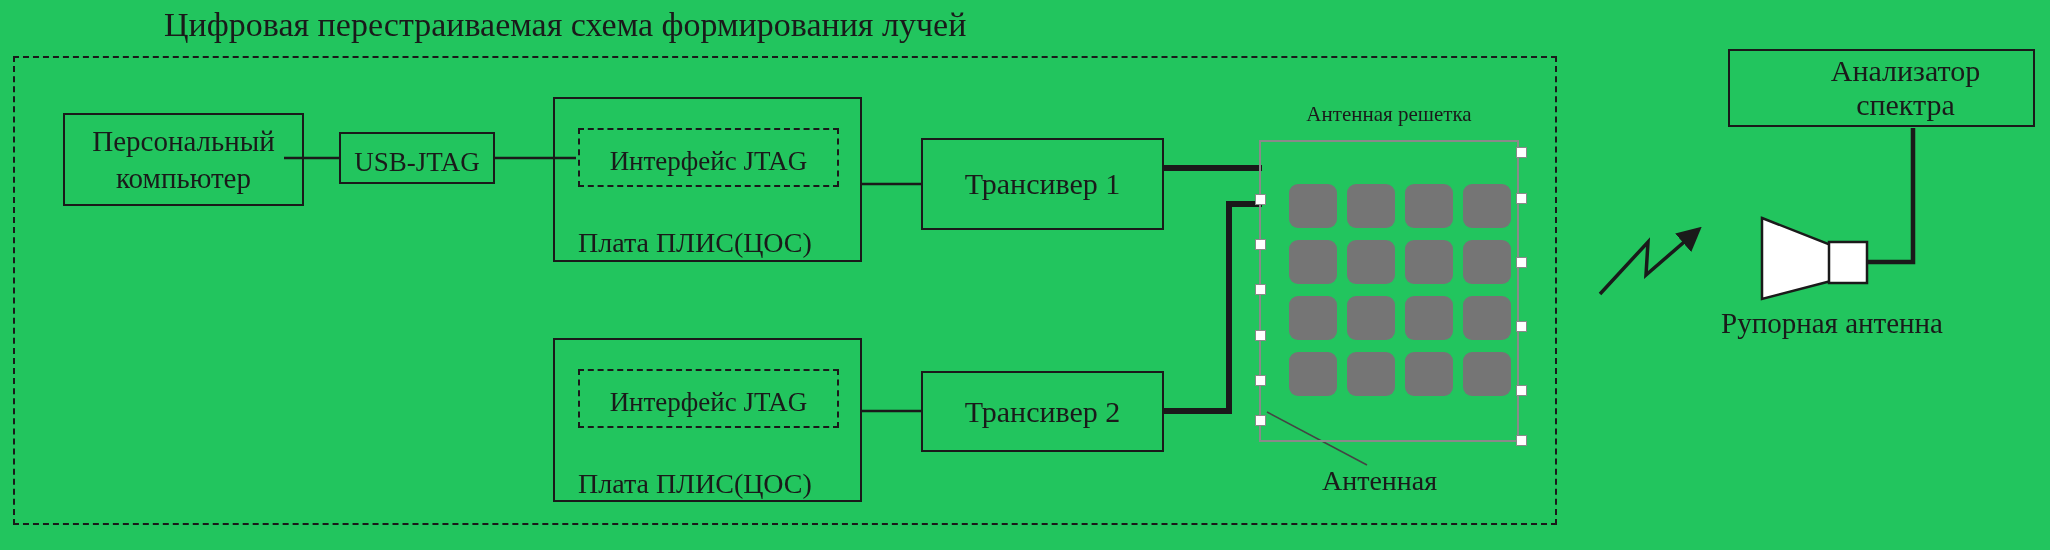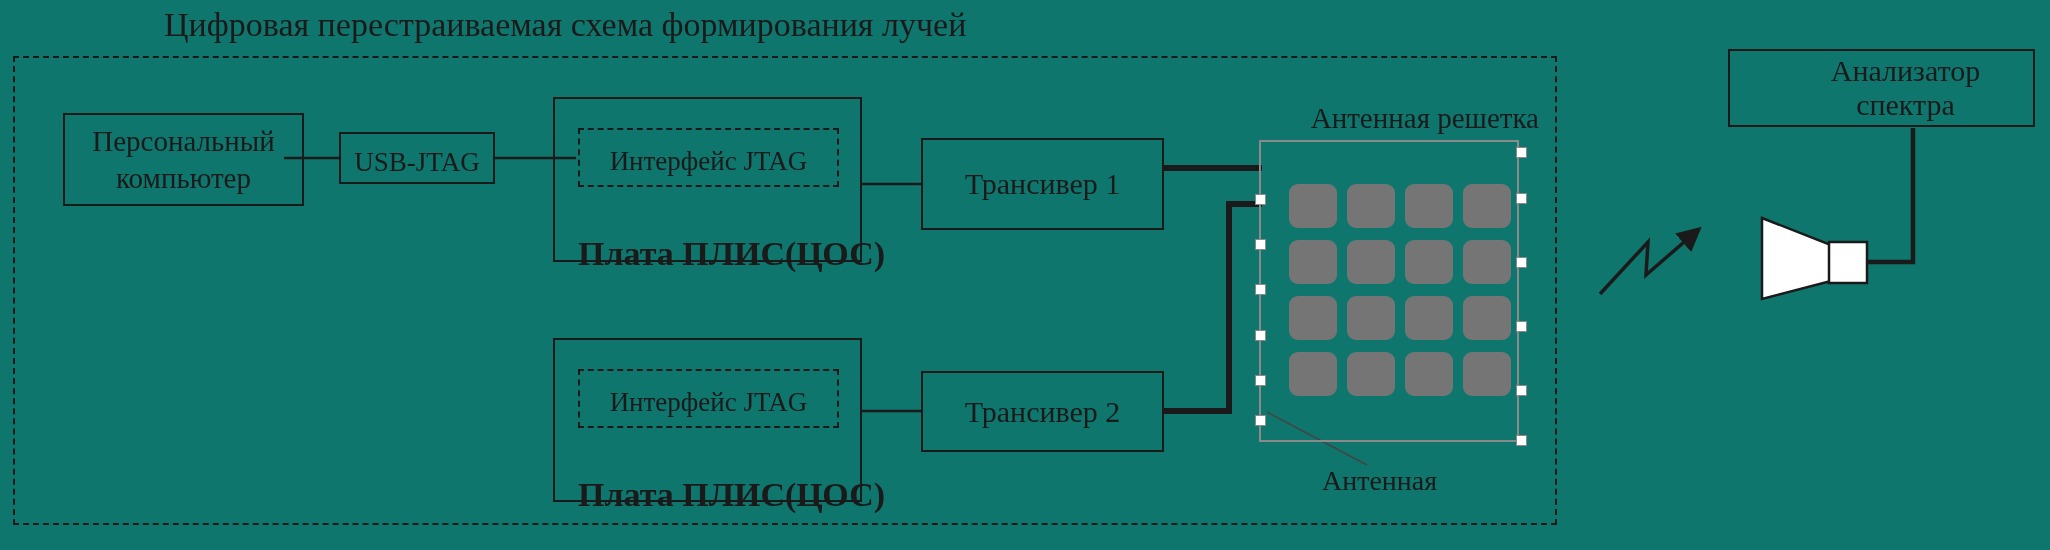--- a/index.html
+++ b/index.html
@@ -1,17 +1,17 @@
 <!DOCTYPE html>
 <html><head>
 <meta charset="utf-8">
 <style>
   html,body { margin:0; padding:0; background:#ffffff; }
   .canvas {
-    position:relative; width:2050px; height:550px; background:#0f766e;
+    position:relative; width:2050px; height:550px; background:#22c55e;
     font-family:"Liberation Serif", serif; color:#1a1a1a; overflow:hidden;
   }
   .svg-layer { position:absolute; left:0; top:0; width:2050px; height:550px; }
   .box {
     position:absolute; border:2.5px solid #1a1a1a; box-sizing:border-box;
     display:flex; align-items:center; justify-content:center; text-align:center;
     background:transparent;
   }
   .dashed-outer { position:absolute; border:2.5px dashed #1a1a1a; box-sizing:border-box; }
   .dashed-inner {
@@ -26,21 +26,21 @@
   .array-box { position:absolute; border:2px solid #8a8a8a; box-sizing:border-box; background:transparent; }
   .patch-grid {
     position:absolute; left:28px; top:42px;
     display:grid; grid-template-columns:repeat(4,48px); grid-auto-rows:44px; gap:12px 10px;
   }
   .patch { background:#757575; border-radius:9px; }
   .conn-sq {
     position:absolute; width:11px; height:11px; box-sizing:border-box;
     border:1.5px solid #8a8a8a; background:#ffffff;
   }
-  .board-label { position:absolute; left:23px; top:136px; font-size:34px; white-space:nowrap;font-weight:bold; }
+  .board-label { position:absolute; left:23px; top:128px; font-size:28px; white-space:nowrap; }
 </style>
 </head>
 <body>
 
 <div class="canvas">
 
   <svg class="svg-layer" viewBox="0 0 2050 550">
     <defs>
       <marker id="arrow" viewBox="0 0 10 10" refX="8" refY="5" markerWidth="7" markerHeight="7" orient="auto">
         <path d="M0,0 L10,5 L0,10 z" fill="#1a1a1a"></path>
@@ -94,21 +94,21 @@
     <div class="dashed-inner" style="left:23px; top:29px; width:261px; height:59px;">
       <span class="small-text">Интерфейс JTAG</span>
     </div>
     <div class="board-label">Плата ПЛИС(ЦОС)</div>
   </div>
 
   <div class="box" style="left:921px; top:371px; width:243px; height:81px;text-align:right;">
     <div class="trx-text">Трансивер 2</div>
   </div>
 
-  <div class="label" style="left:1239px; top:102px; width:300px; text-align:right; font-size:29px;">Антенная решетка</div>
+  <div class="label" style="left:1239px; top:102px; width:300px; text-align:center; font-size:21px;">Антенная решетка</div>
   <div class="array-box" style="left:1259px; top:140px; width:260px; height:302px;">
     <div class="patch-grid">
         <div class="patch"></div>
         <div class="patch"></div>
         <div class="patch"></div>
         <div class="patch"></div>
         <div class="patch"></div>
         <div class="patch"></div>
         <div class="patch"></div>
         <div class="patch"></div>
@@ -133,14 +133,15 @@
       <div class="conn-sq" style="left: 255px; top: 179px;"></div>
       <div class="conn-sq" style="left: 255px; top: 243px;"></div>
       <div class="conn-sq" style="left: 255px; top: 293px;"></div>
     </div>
   <div class="label" style="left:1322px; top:465px; font-size:28px;">Антенная</div>
 
   <div class="box" style="left:1728px; top:49px; width:307px; height:78px;padding-left:48px;">
     <div class="trx-text">Анализатор спектра</div>
   </div>
 
+  <div class="label" style="left:1721px; top:307px; font-size:29px;">Рупорная антенна</div>
 
 </div>
 
 </body></html>

